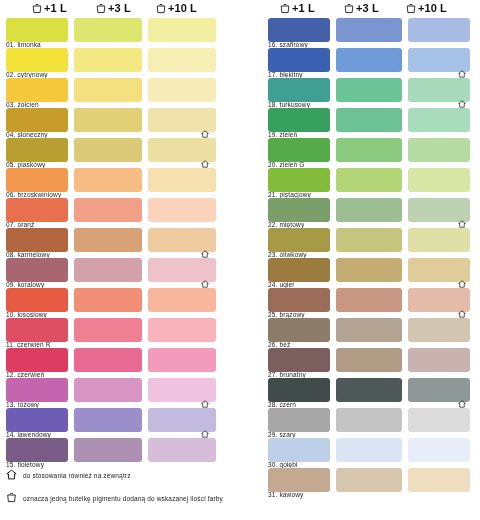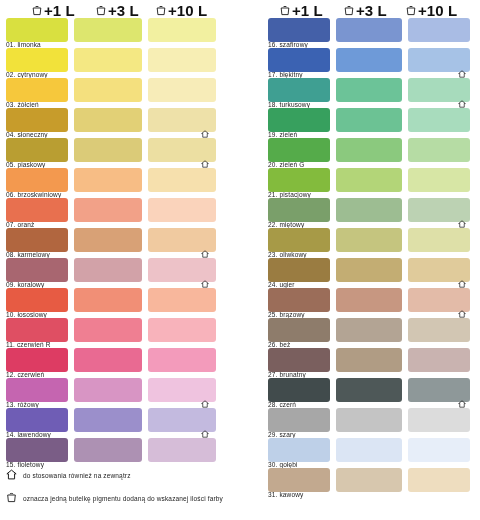--- a/index.html
+++ b/index.html
@@ -31,21 +31,21 @@
   .header {
     position: relative;
     height: 18px;
   }
   .hdr-cell {
     position: absolute;
     top: 2px;
     display: flex;
     align-items: center;
     gap: 2px;
-    font-size: 15px;
+    font-size: 11px;
     font-weight: bold;
     letter-spacing: 0.1px;
     color: #111;
     white-space: nowrap;
   }
   .panel-left  .hdr-c0 { left: 28px; }
   .panel-left  .hdr-c1 { left: 92px; }
   .panel-left  .hdr-c2 { left: 152px; }
   .panel-right .hdr-c0 { left: 22px; }
   .panel-right .hdr-c1 { left: 86px; }

